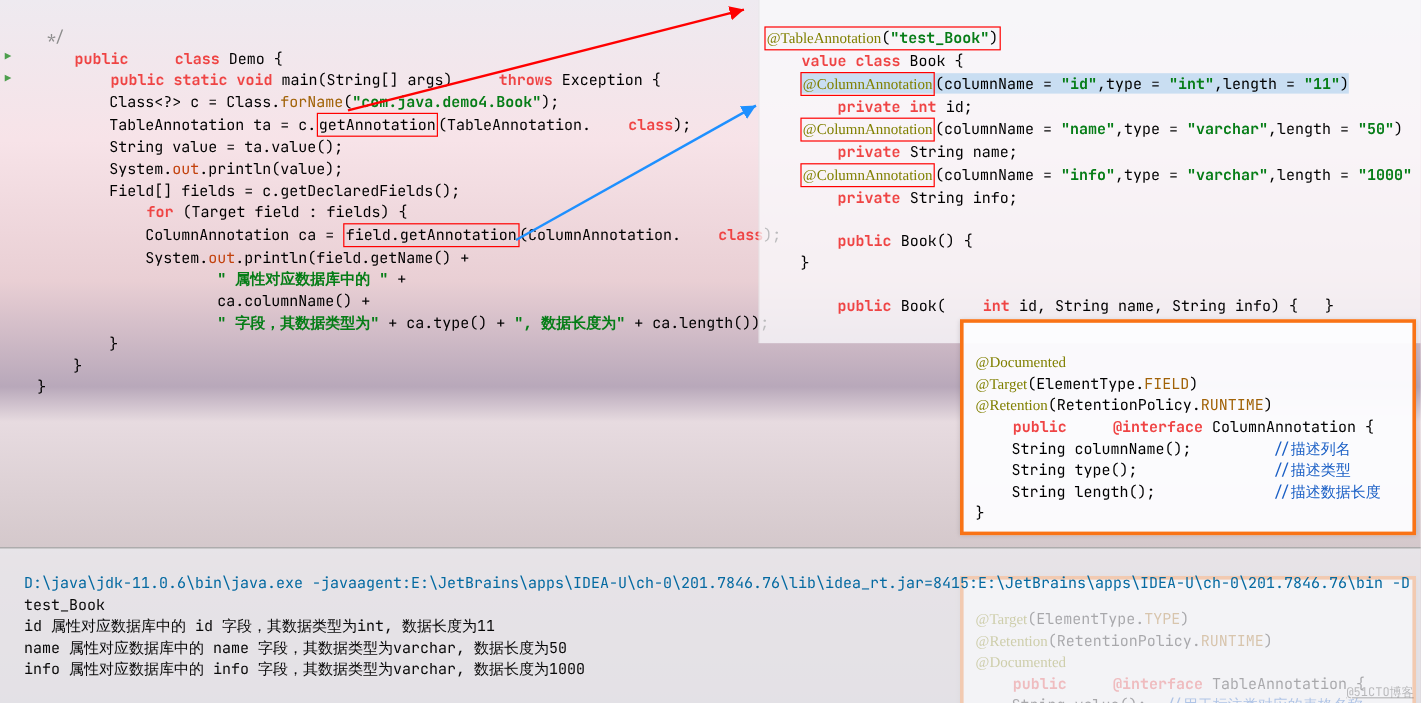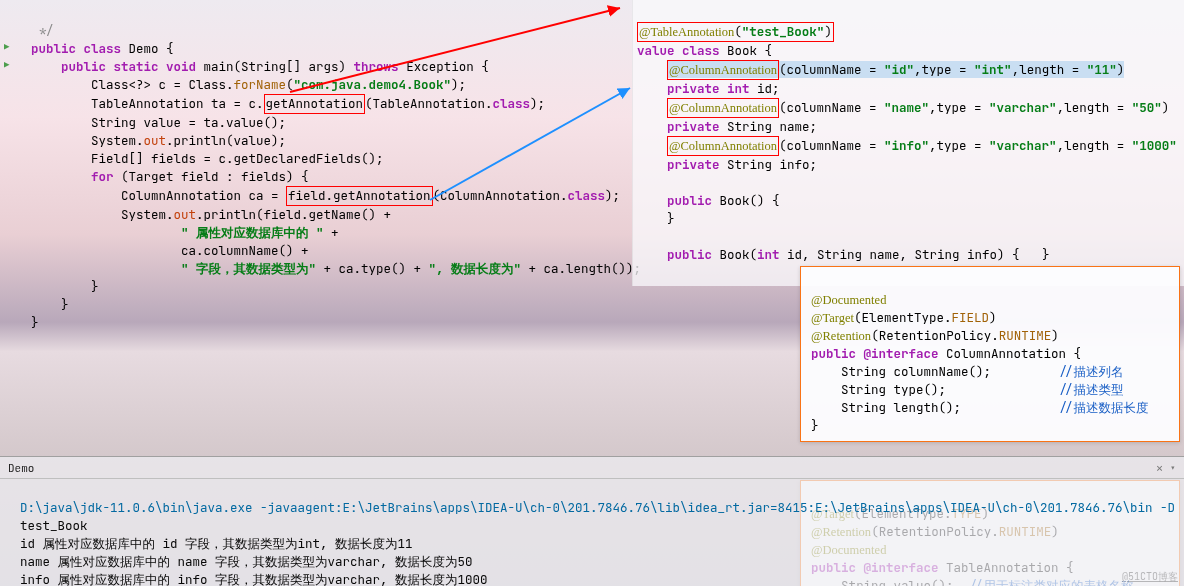--- a/index.html
+++ b/index.html
@@ -2,30 +2,30 @@
 <html><head>
 <meta charset="utf-8">
 <style>
   * { margin:0; padding:0; box-sizing:border-box; }
   body { font-family: "JetBrains Mono","Consolas",monospace; font-size:12.5px; width:1184px; height:586px; overflow:hidden; position:relative;
     background: linear-gradient(180deg,#eeeaf0 0%,#f7e3e8 20%,#e9cfd4 40%,#b8a8ba 55%,#e7dbe0 60%,#d2c6c9 80%,#c7bfc5 100%);
   }
   .editor { position:absolute; left:0; top:0; right:0; bottom:130px; padding:4px 0 0 16px; line-height:18px; }
   .code-left { position:relative; white-space:pre; }
   .code-right { position:absolute; top:0; right:0; width:552px; background:rgba(250,250,252,0.75); padding:4px 4px; line-height:18px; white-space:pre; border-left:1px solid rgba(0,0,0,0.06); }
-  .kw { color:#a21caf; font-weight:bold; }
+  .kw { color:#ef4444; font-weight:bold;margin-left:31px; }
   .ann { color:#808000;font-family:Liberation Serif, serif; }
   .str { color:#067d17; font-weight:bold; }
   .cmt { color:#8c8c8c; }
   .fld { color:#a16207; }
   .sfld { color:#c2410c; }
   .cmtblue { color:#1a5fc5; }
   .redbox { border:1.5px solid #ff0000; padding:0 1px; display:inline-block; }
   .highlight-sel { background:#c9def2; }
-  .popup { position:absolute; background:rgba(252,252,254,0.96); border:1px solid #f97316; padding:6px 10px; line-height:18px; white-space:pre; box-shadow:0 1px 4px rgba(0,0,0,0.15); }
+  .popup { position:absolute; background:rgba(252,252,254,0.96); border:3px solid #f97316; padding:6px 10px; line-height:18px; white-space:pre; box-shadow:0 1px 4px rgba(0,0,0,0.15); }
   .popup1 { top:266px; right:4px; width:380px; }
   .popup2 { top:480px; right:4px; width:380px; }
   .console { position:absolute; left:0; right:0; bottom:0; height:130px; border-top:1px solid #a0a0a0; background:rgba(240,240,244,0.7); }
   .console-tabs { height:22px; border-bottom:1px solid #bfbfbf; font-size:11px; padding:4px 8px; color:#222; display:flex; align-items:center; justify-content:space-between; }
   .console-body { padding:2px 20px; line-height:18px; white-space:pre; color:#080808; }
   .gutter { position:absolute; left:0; top:0; width:16px; height:100%; }
   .gut-tri { position:absolute; left:4px; color:#4d9e4d; font-size:9px; }
   .gut-tri.top1{ top:38px; }
   .gut-tri.top2{ top:56px; }
   .watermark { position:absolute; right:6px; bottom:2px; font-size:10px; color:rgba(0,0,0,0.25);text-decoration:underline; }
@@ -107,24 +107,20 @@
 <svg class="arrow" style="left:420px; top:70px; width:230px; height:140px;">
   <defs>
       <marker id="ah2" markerWidth="8" markerHeight="8" refX="6" refY="3" orient="auto">
         <path d="M0,0 L6,3 L0,6 Z" fill="#1e90ff"></path>
       </marker>
     </defs>
   <line x1="10" y1="130" x2="210" y2="18" stroke="#1e90ff" stroke-width="2" marker-end="url(#ah2)"></line>
 </svg>
 
 <div class="console">
-  <div class="console-tabs">
-    <span>Demo</span>
-    <span style="color:#7a7a7a;">✕ ▾</span>
-  </div>
 
   <div class="console-body">
 <span style="color:#0369a1;">D:\java\jdk-11.0.6\bin\java.exe -javaagent:E:\JetBrains\apps\IDEA-U\ch-0\201.7846.76\lib\idea_rt.jar=8415:E:\JetBrains\apps\IDEA-U\ch-0\201.7846.76\bin -D</span>
 <span>test_Book</span>
 <span>id 属性对应数据库中的 id 字段，其数据类型为int, 数据长度为11</span>
 <span>name 属性对应数据库中的 name 字段，其数据类型为varchar, 数据长度为50</span>
 <span>info 属性对应数据库中的 info 字段，其数据类型为varchar, 数据长度为1000</span>
 
 
   </div>

